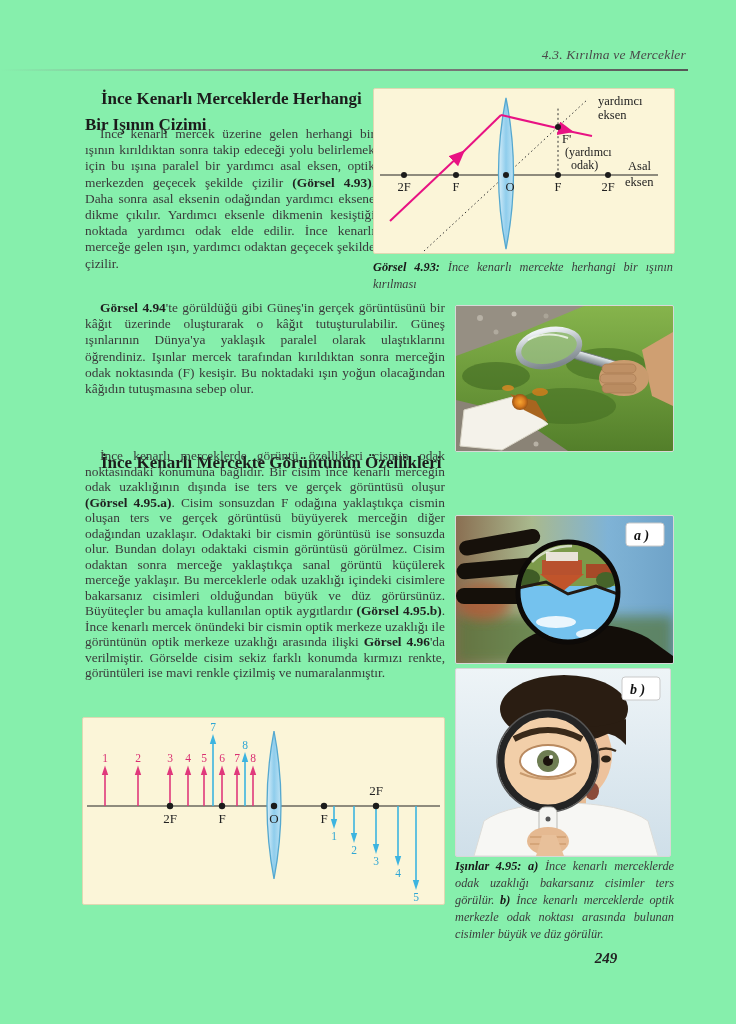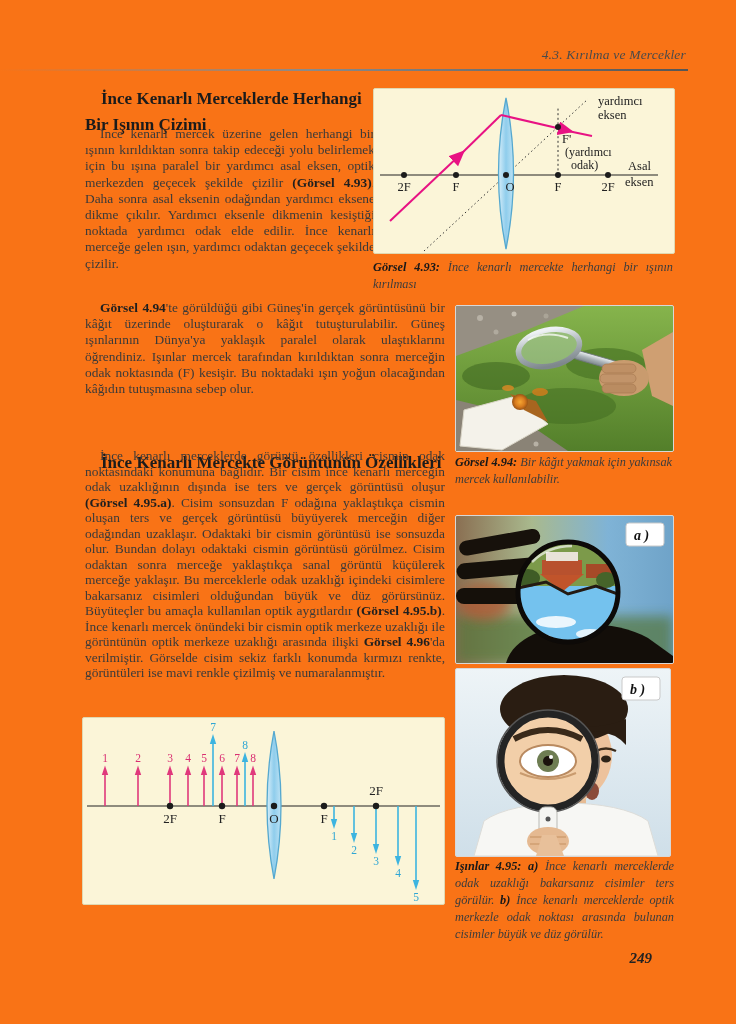--- a/index.html
+++ b/index.html
@@ -1,17 +1,17 @@
 <!DOCTYPE html>
 <html lang="tr"><head>
 <meta charset="utf-8">
 <style>
   html,body{margin:0;padding:0;background:#e9e9e9;}
   .page{
-    position:relative;width:736px;height:1024px;background:#f97316;
+    position:relative;width:736px;height:1024px;background:#86efac;
     margin:0 auto;overflow:hidden;
     font-family:"Liberation Serif",serif;color:#333;
   }
   .header-title{
     position:absolute;top:47px;right:50px;font-style:italic;
     font-size:13.5px;color:#4a4a4a;letter-spacing:.2px;
   }
   .header-rule{
     position:absolute;top:69px;left:0;width:688px;height:2px;
     background:linear-gradient(to right,rgba(150,150,150,0),#8a8a8a 45%,#565656 100%);
@@ -30,21 +30,21 @@
   }
   .photo-box{
     position:absolute;border:1px solid #d8d8d8;border-radius:2px;overflow:hidden;background:#cccccc;
   }
   .caption{
     position:absolute;font-size:12.3px;line-height:17px;font-style:italic;
     color:#3c3c3c;text-align:justify;
   }
   .caption b{font-weight:bold;color:#181818;}
   .page-number{
-    position:absolute;top:950px;left:560px;width:92px;text-align:right;
+    position:absolute;top:950px;left:560px;width:92px;text-align:center;
     font-weight:bold;font-style:italic;font-size:15px;color:#222;
   }
   svg text{font-family:"Liberation Serif",serif;}
 </style>
 </head>
 <body>
 
 <div class="page">
 
   <div class="header-title">4.3. Kırılma ve Mercekler</div>
@@ -149,21 +149,20 @@
       </g>
       <ellipse cx="93" cy="42" rx="31" ry="18" transform="rotate(-12 93 42)" fill="rgba(214,236,246,0.30)" stroke="url(#metalg)" stroke-width="5.5"></ellipse>
       <path d="M72,34 Q90,24 112,32" stroke="rgba(255,255,255,0.75)" stroke-width="2" fill="none"></path>
       <ellipse cx="168" cy="72" rx="25" ry="18" fill="#c99b6e"></ellipse>
       <rect x="146" y="58" width="34" height="9" rx="4.5" fill="#bf9065" stroke="#a87a52" stroke-width="0.7"></rect>
       <rect x="144" y="68" width="36" height="9" rx="4.5" fill="#c2946a" stroke="#a87a52" stroke-width="0.7"></rect>
       <rect x="146" y="78" width="34" height="9" rx="4.5" fill="#ba8c61" stroke="#a87a52" stroke-width="0.7"></rect>
     </svg>
   </div>
 
-  <div class="caption" style="left:455px;top:454px;width:217px;"><b>Görsel 4.94:</b> <span>Bir kâğıt yakmak için yakınsak mercek kullanılabilir.</span></div>
 
   <div class="heading" style="left:85px;top:450px;width:360px;">İnce Kenarlı Mercekte Görüntünün Özellikleri</div>
 
   <p class="body-text" style="left:85px;top:448px;width:360px;line-height:15.5px;margin:0;"><span>İnce kenarlı merceklerde görüntü özellikleri cismin odak noktasındaki konumuna bağlıdır. Bir cisim ince kenarlı merceğin odak uzaklığının dışında ise ters ve gerçek görüntüsü oluşur </span><b>(Görsel 4.95.a)</b><span>. Cisim sonsuzdan F odağına yaklaştıkça cismin oluşan ters ve gerçek görüntüsü büyüyerek merceğin diğer odağından uzaklaşır. Odaktaki bir cismin görüntüsü ise sonsuzda olur. Bundan dolayı odaktaki cismin görüntüsü görülmez. Cisim odaktan sonra merceğe yaklaştıkça sanal görüntü küçülerek merceğe yaklaşır. Bu merceklerle odak uzaklığı içindeki cisimlere bakarsanız cisimleri olduğundan büyük ve düz görürsünüz. Büyüteçler bu amaçla kullanılan optik aygıtlardır </span><b>(Görsel 4.95.b)</b><span>. İnce kenarlı mercek önündeki bir cismin optik merkeze uzaklığı ile görüntünün optik merkeze uzaklığı arasında ilişki </span><b>Görsel 4.96</b><span>'da verilmiştir. Görselde cisim sekiz farklı konumda kırmızı renkte, görüntüleri ise mavi renkle çizilmiş ve numaralanmıştır.</span></p>
 
   <div class="photo-box" style="left:455px;top:515px;width:217px;height:147px;">
     <svg width="217" height="147" viewBox="0 0 217 147">
       <defs>
         <linearGradient id="bgA" x1="0" y1="0" x2="1" y2="0">
           <stop offset="0" stop-color="#8a6f52"></stop>

